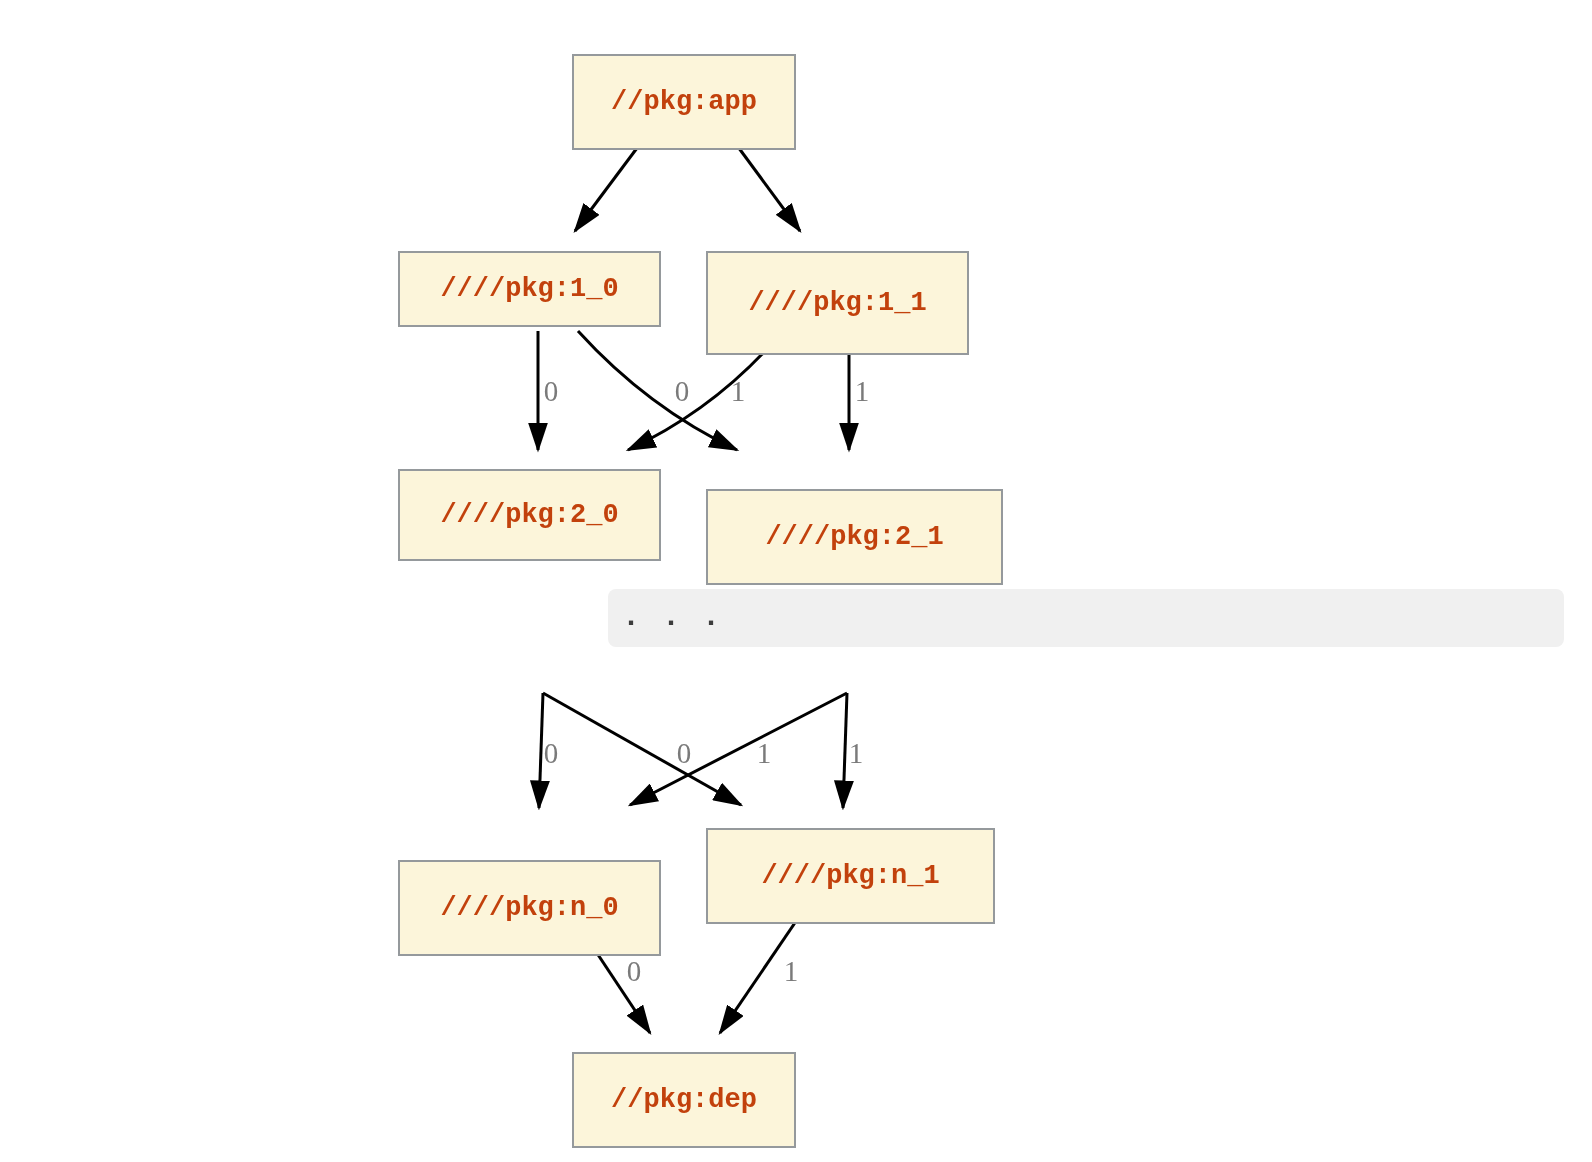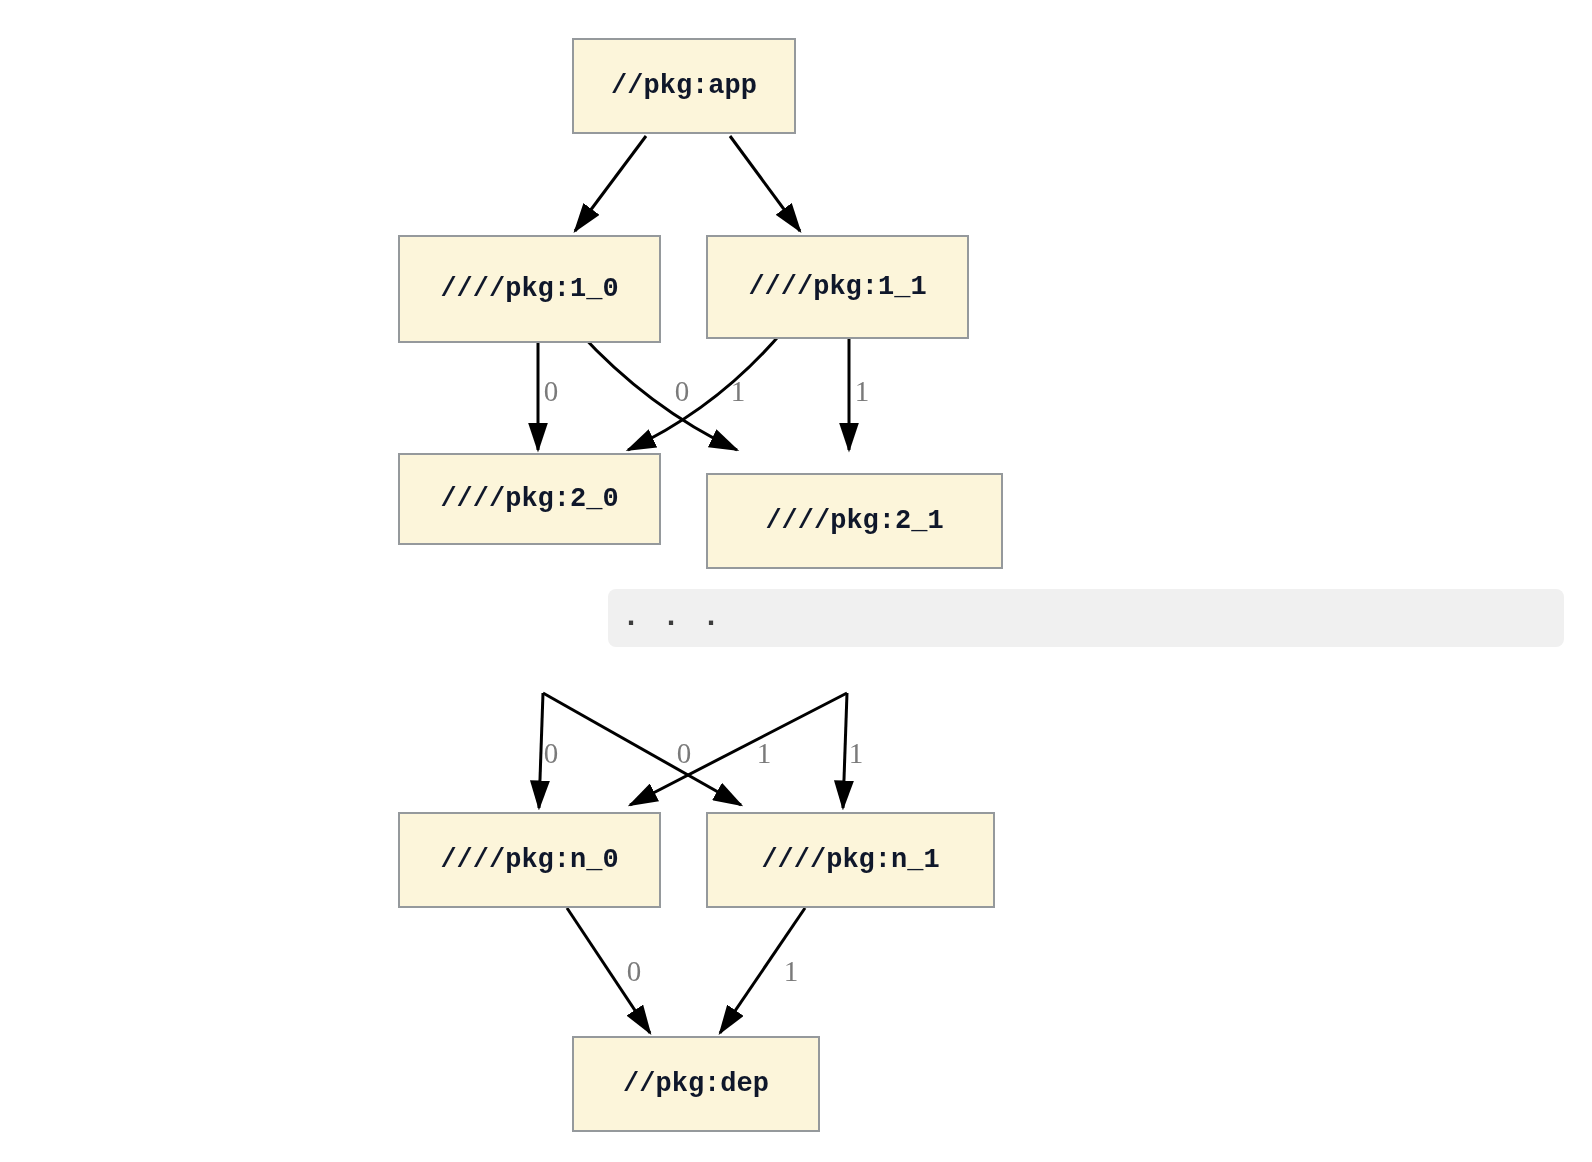--- a/index.html
+++ b/index.html
@@ -47,22 +47,23 @@
     position: absolute;
     box-sizing: border-box;
     background: var(--node-fill);
     border: 2px solid var(--node-border);
     display: flex;
     align-items: center;
     justify-content: center;
     font-family: "Liberation Mono", monospace;
     font-weight: 700;
     font-size: 27px;
-    color: #0f172a;
+    color: #c2410c;
     white-space: pre;
+    margin-top: 16px;
   }
   .ellipsis-strip {
     position: absolute;
     left: 608px;
     top: 589px;
     width: 956px;
     height: 58px;
     box-sizing: border-box;
     background: var(--ellipsis-bg);
     border-radius: 8px;
@@ -109,21 +110,21 @@
         <text x="634" y="981" class="edge-label">0</text>
         <path d="M 805 908 L 720 1033" class="edge" marker-end="url(#arrow)"></path>
         <text x="791" y="981" class="edge-label">1</text>
       </g>
   </svg>
 
   <div class="ellipsis-strip">. . .</div>
 
   <div id="nodes-layer">
       <div class="node" style="left: 572px; top: 38px; width: 224px; height: 96px;">//pkg:app</div>
-      <div class="node" style="left: 398px; top: 235px; width: 263px; height: 108px;">////pkg:1_0</div>
+      <div class="node" style="left: 398px; top: 235px; width: 263px; height: 76px;">////pkg:1_0</div>
       <div class="node" style="left: 706px; top: 235px; width: 263px; height: 104px;">////pkg:1_1</div>
       <div class="node" style="left: 398px; top: 453px; width: 263px; height: 92px;">////pkg:2_0</div>
       <div class="node" style="left: 706px; top: 473px; width: 297px; height: 96px;">////pkg:2_1</div>
-      <div class="node" style="left: 398px; top: 812px; width: 263px; height: 96px;">////pkg:n_0</div>
+      <div class="node" style="left: 398px; top: 844px; width: 263px; height: 96px;">////pkg:n_0</div>
       <div class="node" style="left: 706px; top: 812px; width: 289px; height: 96px;">////pkg:n_1</div>
-      <div class="node" style="left: 572px; top: 1036px; width: 248px; height: 96px;">//pkg:dep</div>
+      <div class="node" style="left: 572px; top: 1036px; width: 224px; height: 96px;">//pkg:dep</div>
     </div>
 </div>
 
 </body></html>

